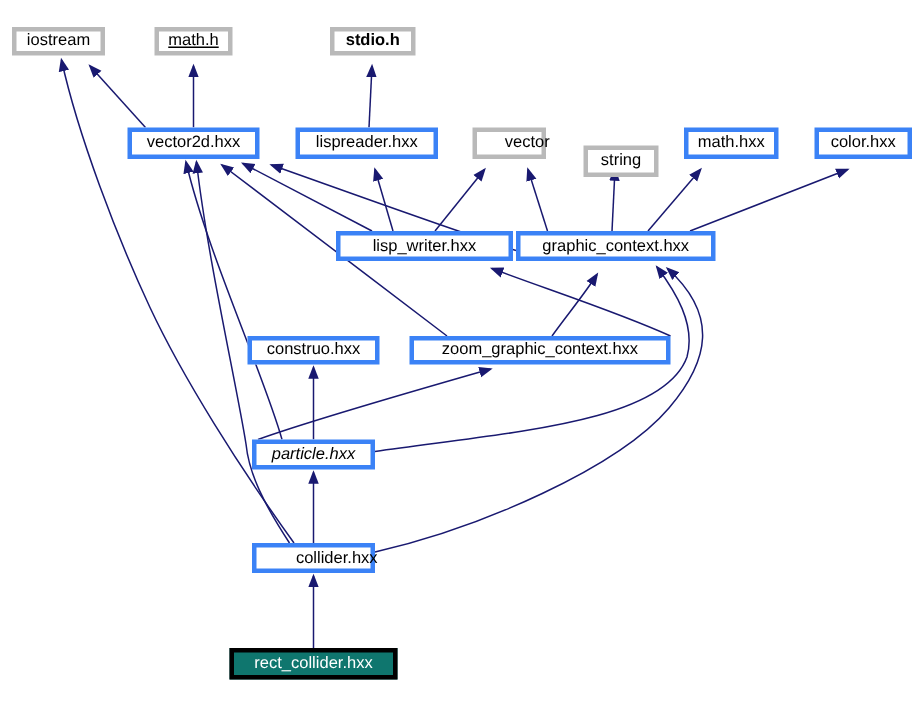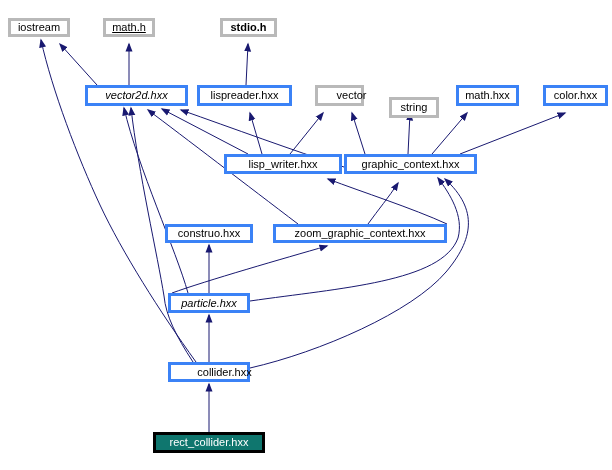--- a/index.html
+++ b/index.html
@@ -57,21 +57,21 @@
       <path d="M432,154 L467,113" fill="none" stroke="#191970" stroke-width="1" marker-end="url(#arrowhead)"></path>
       <path d="M460,154 L565,113" fill="none" stroke="#191970" stroke-width="1" marker-end="url(#arrowhead)"></path>
       <path d="M97,85 L60,44" fill="none" stroke="#191970" stroke-width="1" marker-end="url(#arrowhead)"></path>
       <path d="M129,85 L129,44" fill="none" stroke="#191970" stroke-width="1" marker-end="url(#arrowhead)"></path>
       <path d="M246,85 L248,44" fill="none" stroke="#191970" stroke-width="1" marker-end="url(#arrowhead)"></path>
     </svg>
 
 <div class="node ext" style="left: 8px; top: 18px; width: 62px; height: 19px;">iostream</div>
     <div class="node ext" style="left: 103px; top: 18px; width: 52px; height: 19px; text-decoration: underline;">math.h</div>
     <div class="node ext" style="left: 220px; top: 18px; width: 57px; height: 19px; font-weight: bold;">stdio.h</div>
-    <div class="node proj" style="left: 85px; top: 85px; width: 103px; height: 21px; font-style: italic;">vector2d.hxx</div>
+    <div class="node proj" style="left: 85px; top: 85px; width: 88px; height: 21px;">vector2d.hxx</div>
     <div class="node proj" style="left: 197px; top: 85px; width: 95px; height: 21px;">lispreader.hxx</div>
     <div class="node ext" style="left: 315px; top: 85px; width: 49px; height: 21px; padding-left: 24px;">vector</div>
     <div class="node ext" style="left: 389px; top: 85px; width: 50px; height: 21px; margin-top: 12px;">string</div>
     <div class="node proj" style="left: 456px; top: 85px; width: 63px; height: 21px;">math.hxx</div>
     <div class="node proj" style="left: 543px; top: 85px; width: 65px; height: 21px;">color.hxx</div>
     <div class="node proj" style="left: 224px; top: 154px; width: 118px; height: 20px; text-align: center;">lisp_writer.hxx</div>
     <div class="node proj" style="left: 344px; top: 154px; width: 133px; height: 20px;">graphic_context.hxx</div>
     <div class="node proj" style="left: 165px; top: 224px; width: 88px; height: 19px;">construo.hxx</div>
     <div class="node proj" style="left: 273px; top: 224px; width: 174px; height: 19px;">zoom_graphic_context.hxx</div>
     <div class="node proj" style="left: 168px; top: 293px; width: 82px; height: 20px; font-style: italic;">particle.hxx</div>

